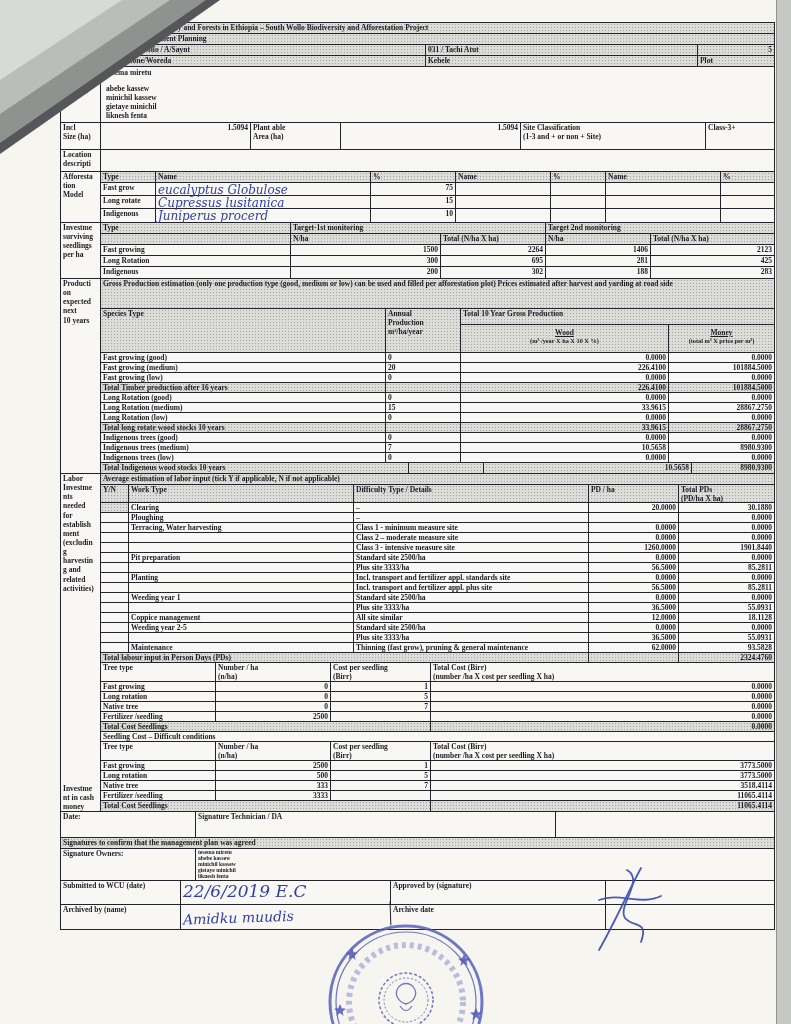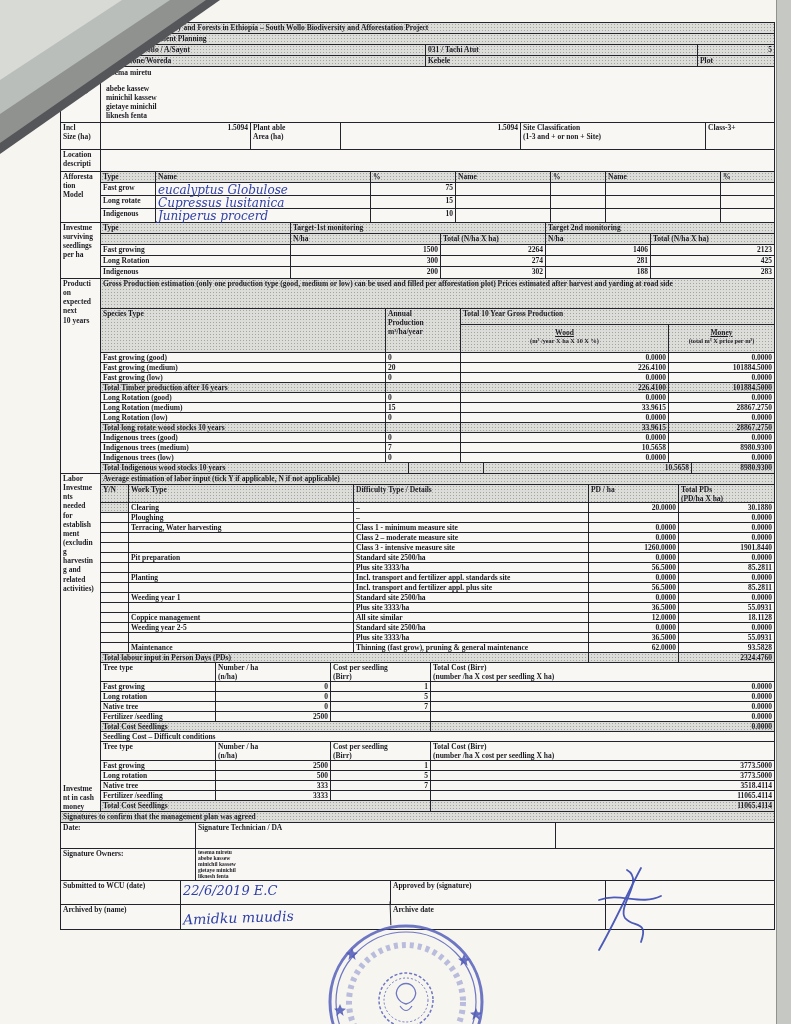--- a/index.html
+++ b/index.html
@@ -162,21 +162,21 @@
       <div class="r h11">
         <div class="c" style="width:190px">Fast growing</div>
         <div class="c ra" style="width:150px">1500</div>
         <div class="c ra" style="width:105px">2264</div>
         <div class="c ra" style="width:105px">1406</div>
         <div class="c full ra">2123</div>
       </div>
       <div class="r h11">
         <div class="c" style="width:190px">Long Rotation</div>
         <div class="c ra" style="width:150px">300</div>
-        <div class="c ra" style="width:105px">274</div>
+        <div class="c ra" style="width:105px">695</div>
         <div class="c ra" style="width:105px">281</div>
         <div class="c full ra">425</div>
       </div>
       <div class="r h11">
         <div class="c" style="width:190px">Indigenous</div>
         <div class="c ra" style="width:150px">200</div>
         <div class="c ra" style="width:105px">302</div>
         <div class="c ra" style="width:105px">188</div>
         <div class="c full ra">283</div>
       </div>
@@ -503,41 +503,41 @@
             <div class="c ra" style="width:100px"></div>
             <div class="c full ra">11065.4114</div>
           </div>
       <div class="r h10 sh">
         <div class="c" style="width:330px">Total Cost Seedlings</div>
         <div class="c full ra">11065.4114</div>
       </div>
     </div>
   </div>
 
-  <div class="r h11 sh">
-        <div class="c full">Signatures to confirm that the management plan was agreed</div>
-      </div>
   <div class="r" style="height:26px">
     <div class="c" style="width:135px">Date:</div>
     <div class="c" style="width:360px">Signature Technician / DA</div>
     <div class="c full"></div>
   </div>
+  <div class="r h11 sh">
+        <div class="c full">Signatures to confirm that the management plan was agreed</div>
+      </div>
   <div class="r" style="height:32px">
     <div class="c" style="width:135px">Signature Owners:</div>
     <div class="c full" style="white-space:normal">
       <div class="tiny">tesema miretu</div>
       <div class="tiny">abebe kassew</div>
       <div class="tiny">minichil kassew</div>
       <div class="tiny">gietaye minichil</div>
       <div class="tiny">liknesh fenta</div>
     </div>
   </div>
   <div class="r" style="height:24px">
     <div class="c" style="width:120px;white-space:normal">Submitted to WCU (date)</div>
-    <div class="c hw ohv" style="width:210px;font-size:13px;line-height:20px">22/6/2019  E.C</div>
+    <div class="c hw ohv" style="width:210px;font-size:17px;line-height:20px">22/6/2019  E.C</div>
     <div class="c" style="width:215px">Approved by (signature)</div>
     <div class="c full"></div>
   </div>
   <div class="r" style="height:24px">
     <div class="c" style="width:120px;white-space:normal">Archived by (name)</div>
     <div class="c hw ohv" style="width:210px;font-size:14px;line-height:22px;transform:rotate(-2deg)">Amidku muudis</div>
     <div class="c" style="width:215px">Archive date</div>
     <div class="c full"></div>
   </div>
 

